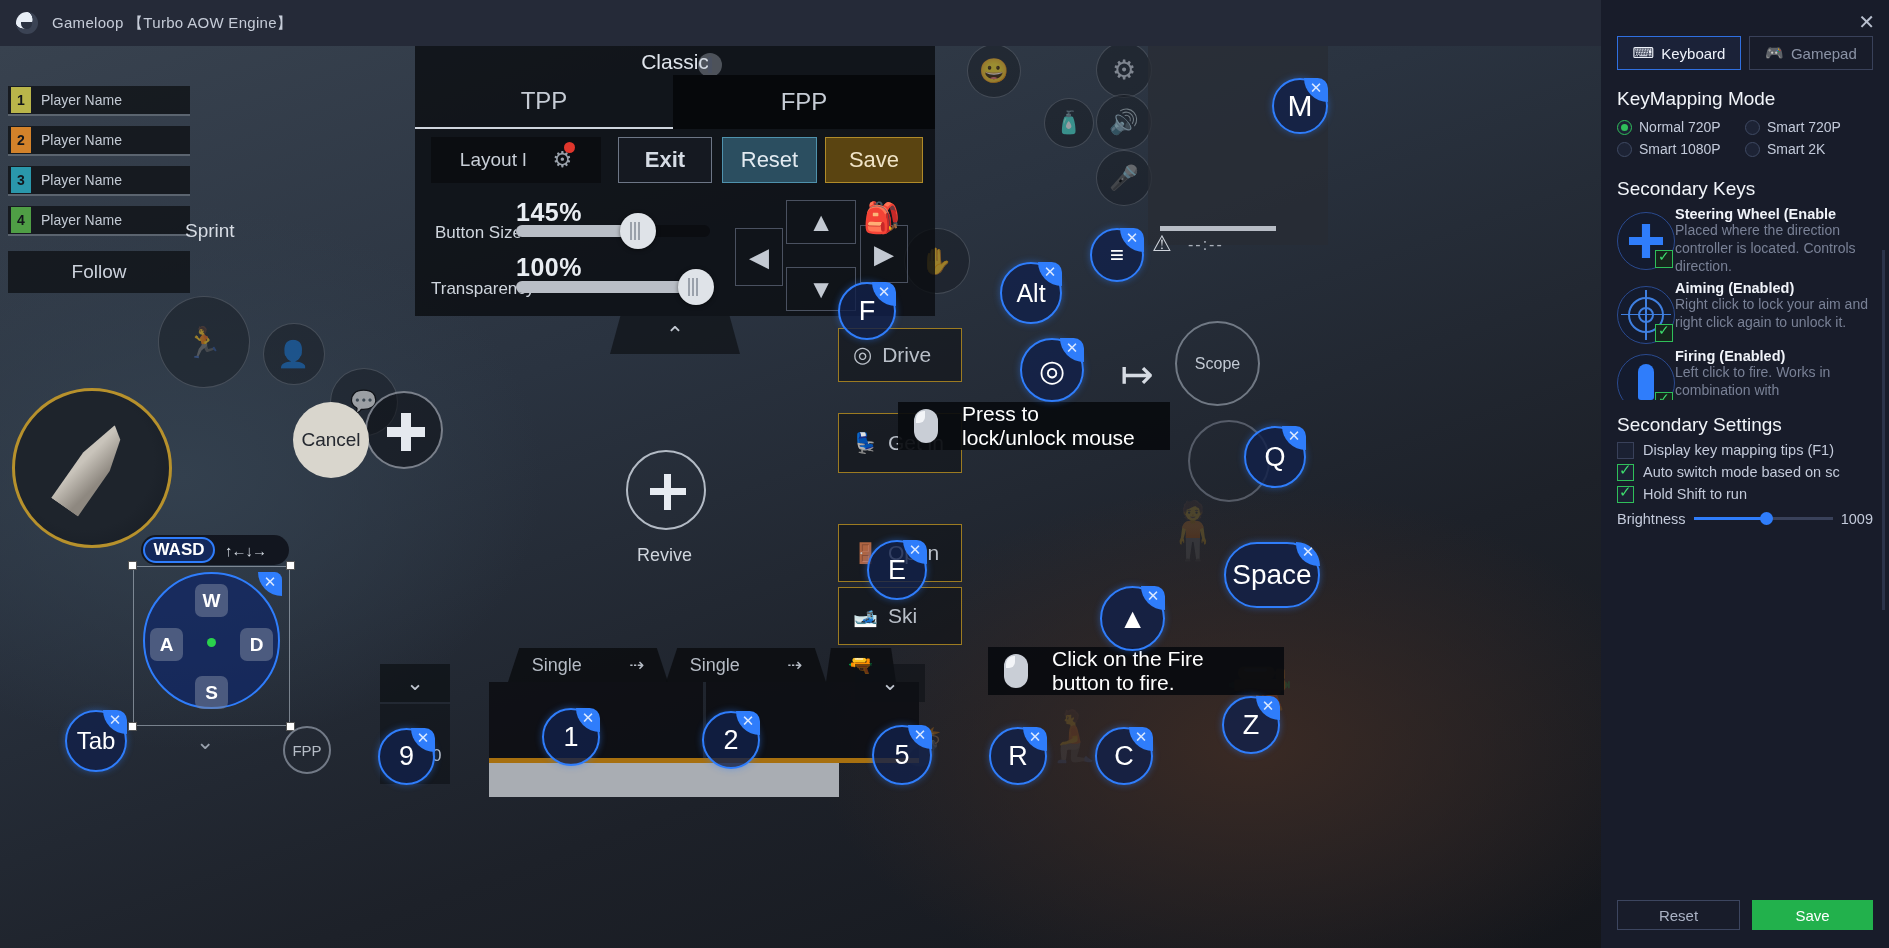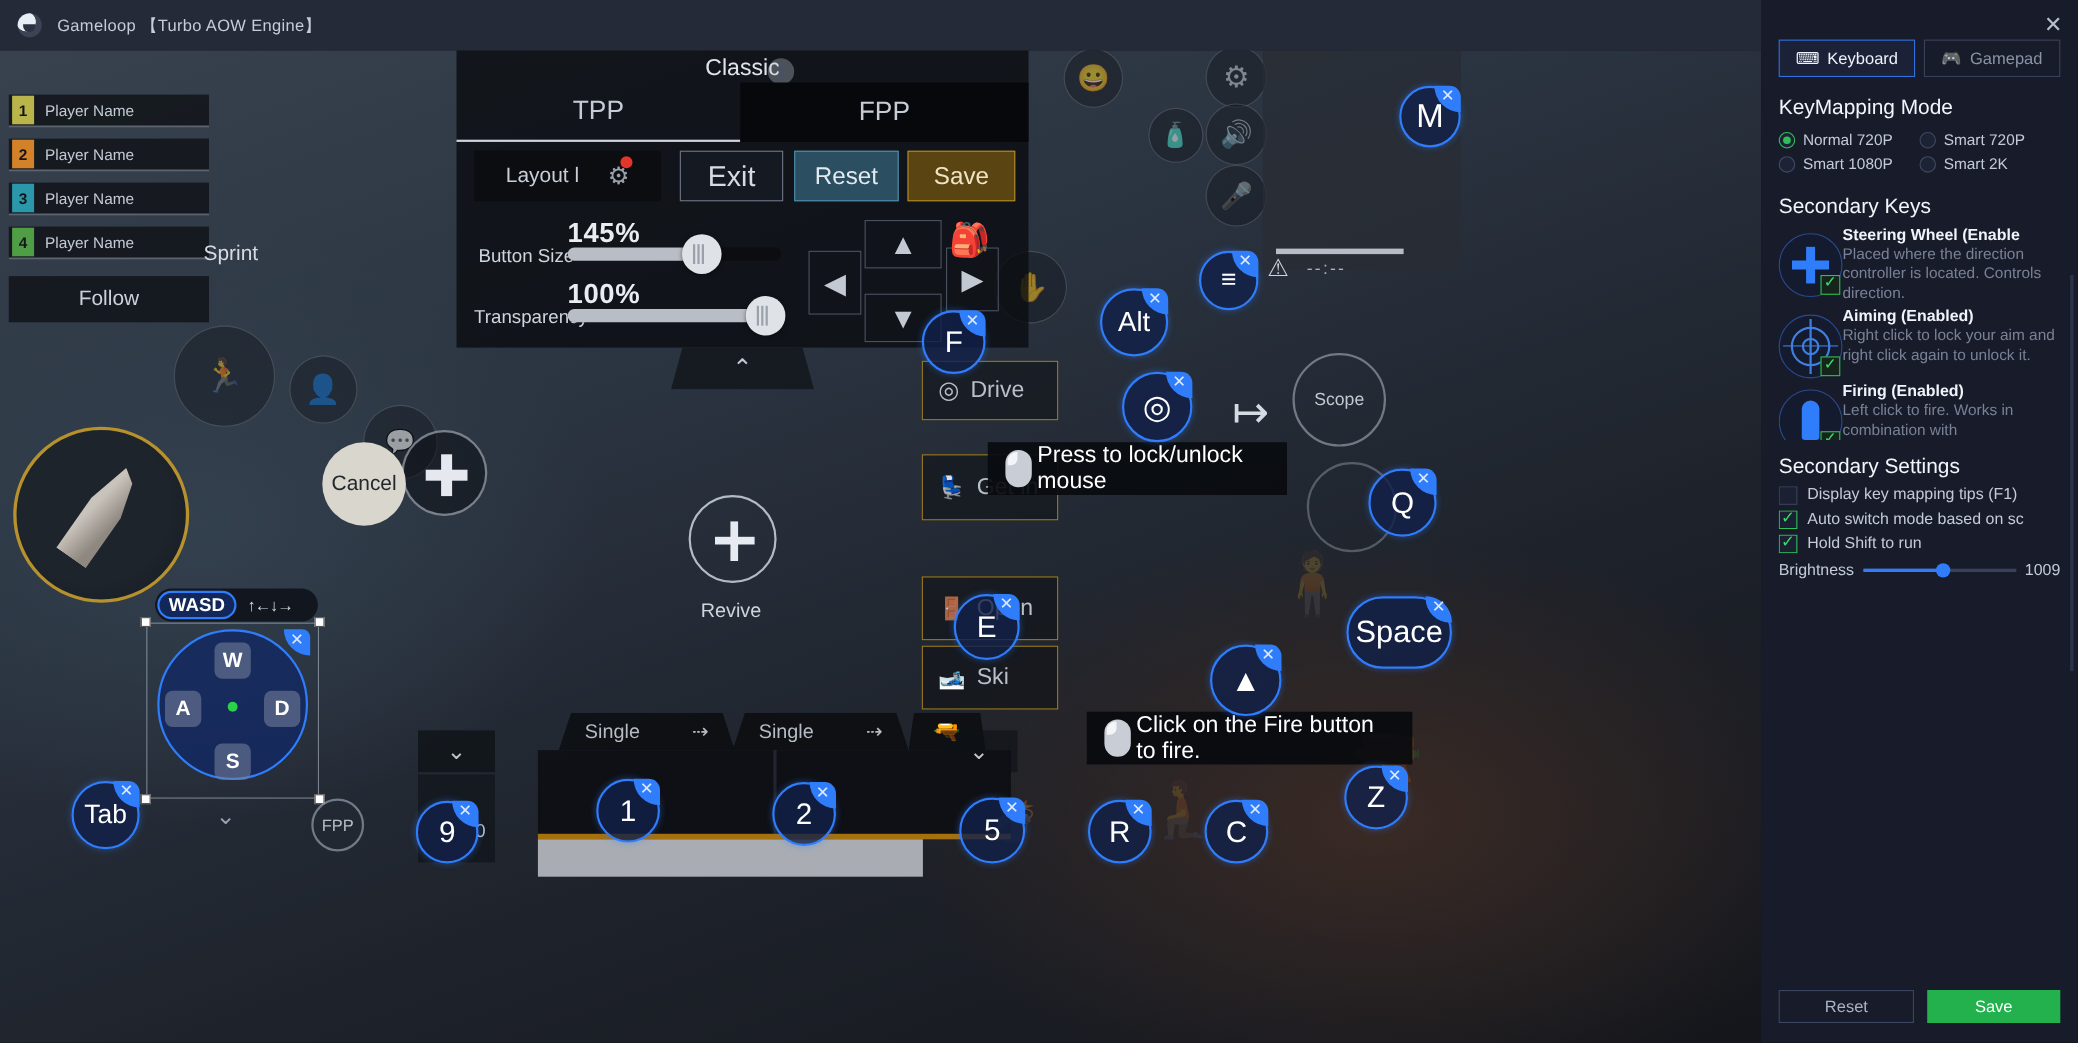--- a/index.html
+++ b/index.html
@@ -80,21 +80,21 @@
   .sldlabel{ position:absolute; color:#cfd5dd; font-size:17px; }
   .sldval{ position:absolute; color:#e9edf2; font-size:25px; font-weight:700; letter-spacing:.5px;}
   .sldtrack{ position:absolute; height:12px; border-radius:6px; background:#0b0d11; }
   .sldfill{ position:absolute; height:12px; border-radius:6px; background:#b9bec6; }
   .sldknob{ position:absolute; width:36px;height:36px;border-radius:50%;background:#dfe3e8;
     box-shadow:0 1px 4px rgba(0,0,0,.5);}
   .sldknob::before{content:"";position:absolute;left:14px;top:9px;width:2px;height:18px;
     background:#9aa1ab;box-shadow:4px 0 0 #9aa1ab,-4px 0 0 #9aa1ab;}
 
   .tooltip{ position:absolute; background:rgba(9,11,15,.93); display:flex; align-items:center;
-    padding:0 22px 0 16px; gap:5px; color:#fff; font-size:21px; }
+    padding:0 22px 0 16px; gap:24px; color:#fff; font-size:21px; }
   .mouseicon{ width:24px;height:34px;border-radius:12px;background:#c9ced6; position:relative;flex:none;}
   .mouseicon::after{content:"";position:absolute;left:2px;top:2px;width:9px;height:12px;
     border-radius:8px 0 6px 0;background:#f3f5f8;}
 
   
   .wasd-wrap{ position:absolute; left:133px; top:520px; width:157px; height:160px; }
   .wasd-sel{ position:absolute; inset:0; border:1px solid rgba(190,200,212,.55); }
   .handle{ position:absolute; width:9px; height:9px; background:#fff; border:1px solid #555; }
   .wasd-circle{ position:absolute; left:10px; top:6px; width:137px; height:137px; border-radius:50%;
     background:rgba(18,40,100,.78); border:2.5px solid #2f7dfb; }
@@ -293,21 +293,21 @@
 
       <div style="position:absolute;left:16px;top:92px;width:170px;height:46px;background:#0b0d11;
                   display:flex;align-items:center;justify-content:center;gap:26px;color:#c8ced7;font-size:19px;">
         <span>Layout l</span>
         <span style="position:relative;font-size:22px;color:#9aa1ab;">⚙
           <span style="position:absolute;right:-3px;top:-5px;width:11px;height:11px;border-radius:50%;background:#e0362c;"></span>
         </span>
       </div>
       <div style="position:absolute;left:203px;top:92px;width:94px;height:46px;border:1px solid #6d7686;
                   background:rgba(22,26,34,.9);display:flex;align-items:center;justify-content:center;
-                  color:#d5dbe4;font-size:26px;">
+                  color:#d5dbe4;font-size:22px;font-weight:bold;">
         <span>Exit</span>
       </div>
       <div style="position:absolute;left:307px;top:92px;width:95px;height:46px;border:1px solid #4f92ad;
                   background:#2b4e60;display:flex;align-items:center;justify-content:center;
                   color:#e2eaf0;font-size:22px;">
         <span>Reset</span>
       </div>
       <div style="position:absolute;left:410px;top:92px;width:98px;height:46px;border:1px solid #b08b29;
                   background:#5a4411;display:flex;align-items:center;justify-content:center;
                   color:#f0e4c7;font-size:22px;">

